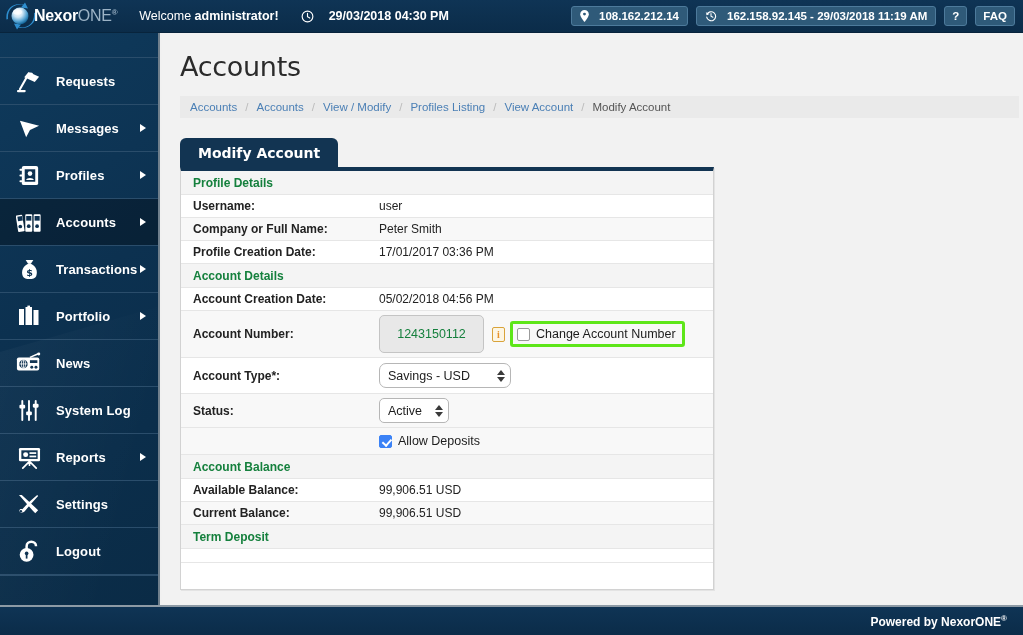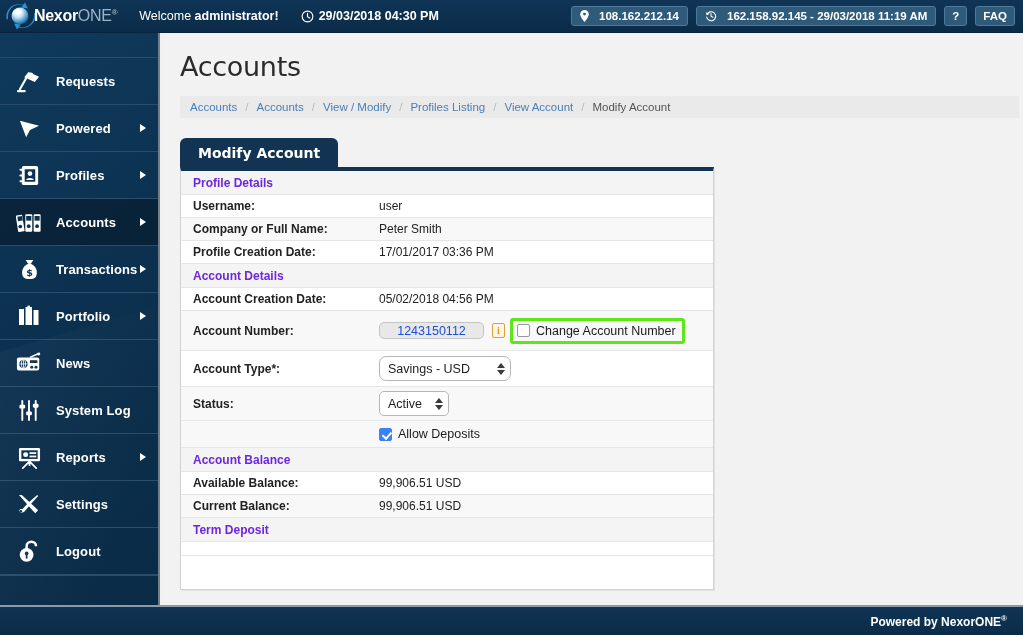--- a/index.html
+++ b/index.html
@@ -35,21 +35,21 @@
   .logo-text .dim { color: #9cb3c6; font-weight: normal; }
   .logo-text .reg { font-size: 8px; vertical-align: super; color:#9cb3c6; }
 
   .welcome {
     color: #ffffff; font-size: 12.5px; margin-left: 22px; white-space: nowrap;
   }
   .welcome b { font-weight: bold; }
 
   .datetime {
     color:#ffffff; font-size:12.5px; font-weight:bold;
-    margin-left: 22px; display:flex; align-items:center; gap:5px;
+    margin-left: 22px; display:flex; align-items:center; gap:15px;
     white-space: nowrap;
   }
   .spacer { flex: 1 1 auto; }
 
   .pill {
     display:flex; align-items:center; gap:10px;
     background: #2f5a79;
     border: 1px solid #4d7characters;
     border: 1px solid #4d7a9b;
     border-radius: 3px;
@@ -164,44 +164,44 @@
     border-bottom: 1px solid #e6e6e6;
     min-height: 23px;
     align-items: center;
     font-size: 12px;
     color: #222222;
   }
   .row.alt { background: #f8f8f8; }
   .row.section {
     background: #f4f4f4;
     font-weight: bold;
-    color: #6d28d9;
+    color: #15803d;
     min-height: 24px;
     align-items: center;
   }
   .cell-label {
     width: 198px; flex: 0 0 198px;
     padding: 4px 0 4px 12px;
     font-weight: bold;
   }
   .cell-value {
     flex: 1 1 auto;
     padding: 4px 8px 4px 0;
     display:flex; align-items:center;
   }
   .row.section .cell-label { font-weight: bold; }
 
   
   .acct-input {
-    width: 105px; height: 17px;
+    width: 105px; height: 38px;
     background: #e8e8e8;
     border: 1px solid #c4c4c4;
     border-radius: 5px;
     font-size: 12.5px;
-    color: #1d4ed8;
+    color: #15803d;
     text-align: center;
     font-family: "Liberation Sans", sans-serif;
   }
   .info-icon {
     width: 13px; height: 15px;
     border: 1px solid #d9a33a;
     background: #fdf6e3;
     border-radius: 2px;
     color: #e8922a;
     font-size: 10px; font-weight: bold;
@@ -363,21 +363,21 @@
       </span>
       <span class="sb-label">Requests</span>
     </div>
 
     <div class="sb-item">
       <span class="sb-icon">
         <svg width="25" height="23" viewBox="0 0 26 24">
           <path d="M3 4 L23 9 L13.5 13.5 L9.5 21 Z" fill="#ffffff"></path>
         </svg>
       </span>
-      <span class="sb-label">Powered</span>
+      <span class="sb-label">Messages</span>
       <span class="sb-arrow"></span>
     </div>
 
     <div class="sb-item">
       <span class="sb-icon">
         <svg width="23" height="23" viewBox="0 0 24 24">
           <rect x="4" y="2" width="17" height="20" rx="2" fill="#ffffff"></rect>
           <rect x="7" y="5.5" width="11" height="13" fill="#0d3150"></rect>
           <circle cx="12.5" cy="10" r="2.4" fill="#ffffff"></circle>
           <path d="M8.4 16.6 C9 13.8 16 13.8 16.6 16.6 Z" fill="#ffffff"></path>

